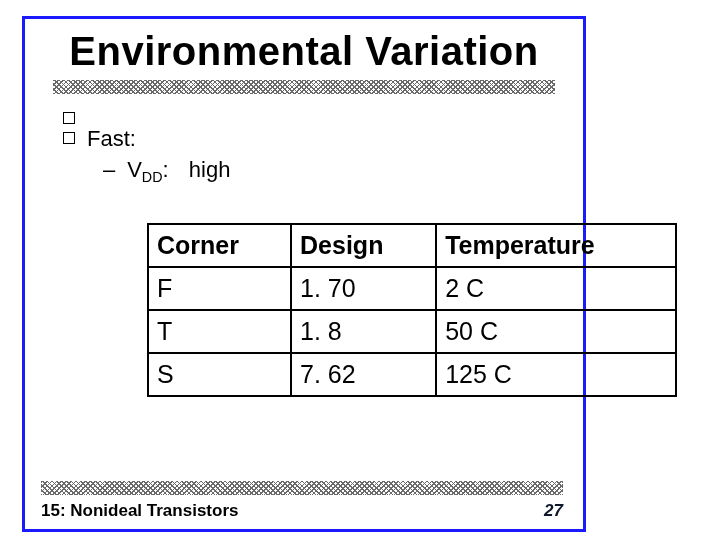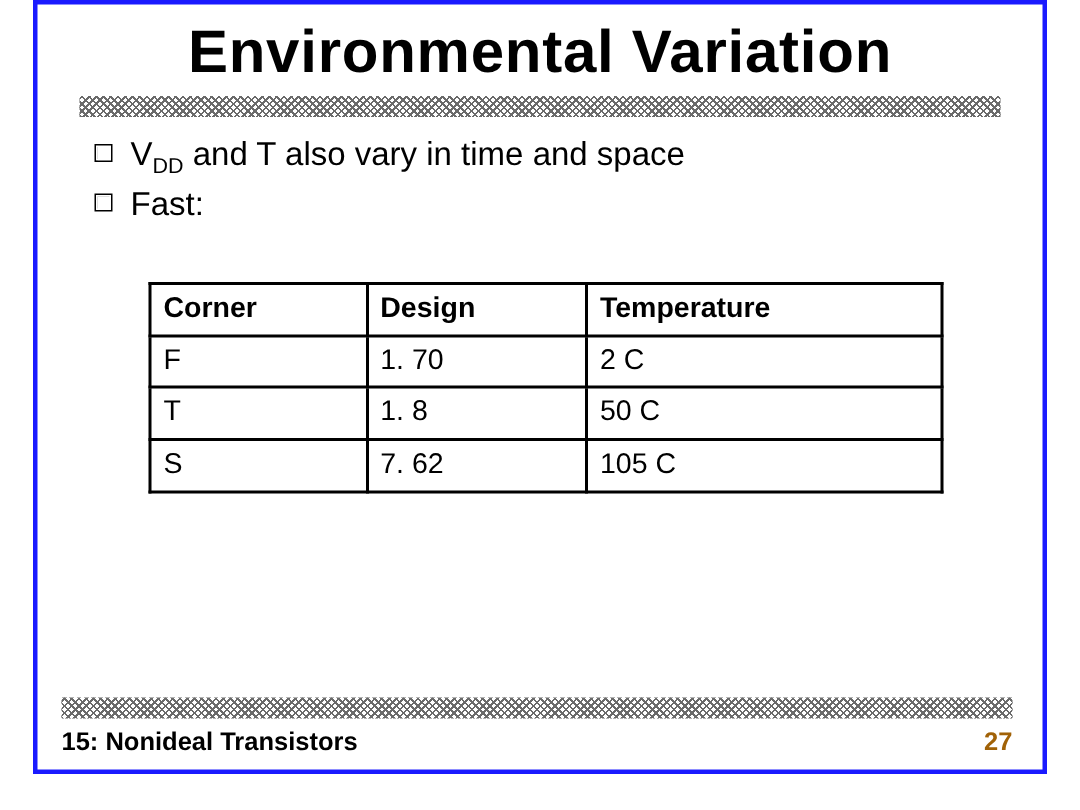--- a/index.html
+++ b/index.html
@@ -7,22 +7,22 @@
     width: 720px;
     height: 540px;
     background: #fff;
     font-family: Arial, Helvetica, sans-serif;
     color: #000;
     position: relative;
   }
   .frame {
     position: absolute;
     left: 22px;
-    top: 0;
-    width: 676px;
+    top: 16px;
+    width: 564px;
     height: 516px;
     border: 3px solid #1a1aff;
     background: #fff;
     padding: 10px 28px 8px 28px;
   }
   .title {
     font-family: "Arial Black", Arial, sans-serif;
     font-weight: 900;
     font-size: 40px;
     text-align: center;
@@ -54,21 +54,22 @@
   .dash { display: inline-block; width: 18px; }
   .sub { font-size: 0.65em; vertical-align: sub; }
   .kvgap { display: inline-block; }
   .table-wrap {
     margin: 36px 0 0 40px;
     width: 530px;
   }
   table {
     border-collapse: collapse;
     width: 100%;
-    font-size: 19px;
+    font-size: 25px;
+    margin-left: 48px;
   }
   th, td {
     border: 2px solid #000;
     padding: 3px 8px;
     text-align: left;
     font-weight: normal;
   }
   th { font-weight: bold; }
   .footer {
     position: absolute;
@@ -77,44 +78,47 @@
   }
   .footer .checker { margin-bottom: 6px; }
   .footbar {
     display: flex;
     justify-content: space-between;
     align-items: baseline;
     font-size: 17px;
     font-weight: bold;
   }
   .footbar .center { flex: 1; text-align: center; }
-  .footbar .right { color: #a16207; }
+  .footbar .right { color: #0f172a; font-style: italic; }
 </style>
 </head>
 <body>
 
 <div class="frame">
 
   <div class="title">Environmental Variation</div>
   <div class="checker"></div>
 
   <div class="content">
 
     <div class="row">
       <span class="bullet-sq"></span>
-      <span>
-        <span>V</span><span class="sub">DD</span><span> and T also vary in time and space</span>
-      </span>
     </div>
 
     <div class="row">
       <span class="bullet-sq"></span>
       <span>Fast:</span>
     </div>
 
+    <div class="dash-row">
+      <span class="dash">–</span>
+      <span><span>V</span><span class="sub">DD</span><span>:</span></span>
+      <span class="kvgap" style="width:8px"></span>
+      <span>high</span>
+    </div>
 
 
     <div class="table-wrap">
       <table>
         <tbody>
             <tr>
           <th>Corner</th>
           <th>Design</th>
           <th>Temperature</th>
         </tr>
@@ -124,21 +128,21 @@
           <td>2 C</td>
         </tr>
         <tr>
           <td>T</td>
           <td>1. 8</td>
           <td>50 C</td>
         </tr>
         <tr>
           <td>S</td>
           <td>7. 62</td>
-          <td>105 C</td>
+          <td>125 C</td>
         </tr>
       </tbody>
         </table>
     </div>
   </div>
 
   <div class="footer">
     <div class="checker"></div>
     <div class="footbar">
       <span>15: Nonideal Transistors</span>

